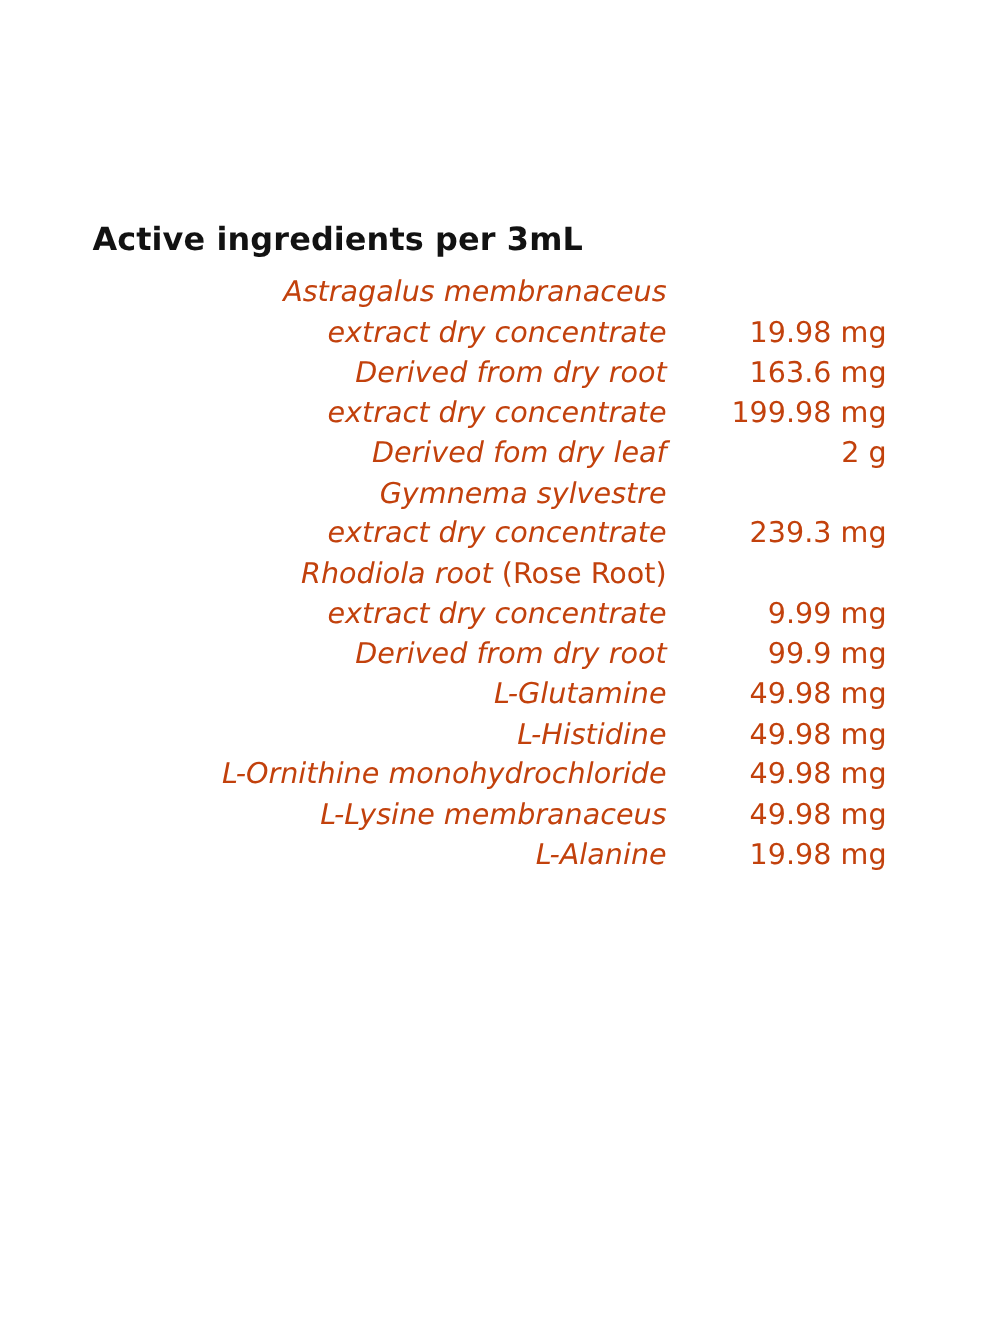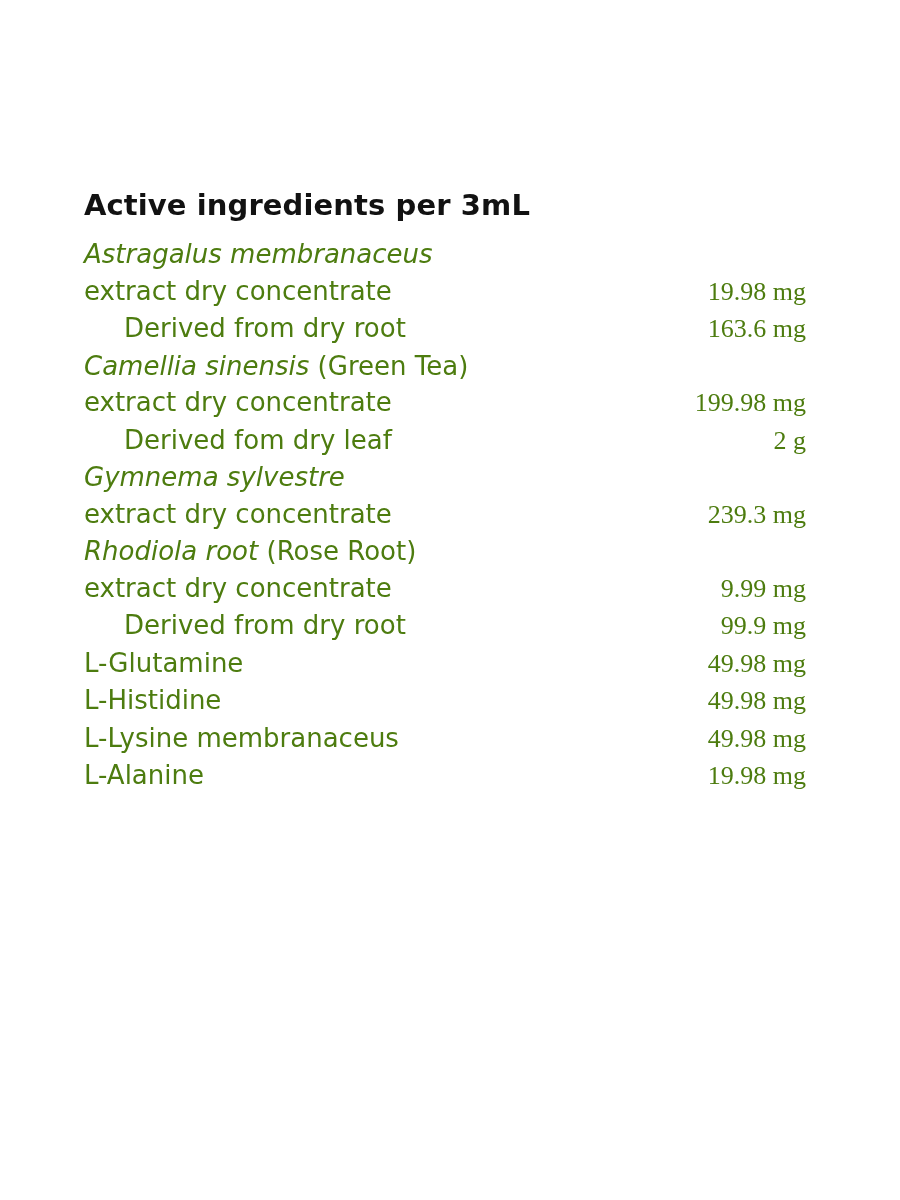--- a/index.html
+++ b/index.html
@@ -11,51 +11,52 @@
     width: 900px;
     height: 1200px;
     font-family: "DejaVu Sans", sans-serif;
     color: #1a1a1a;
     position: relative;
     overflow: hidden;
   }
   .panel {
     position: absolute;
     left: 84px;
-    top: 188px;
+    top: 200px;
     width: 722px;
   }
   .panel-title {
     font-size: 29px;
     font-weight: bold;
     letter-spacing: 0.1px;
     margin: 0 0 14px 0;
     color: #121212;
   }
   table.ingredients {
     width: 100%;
     border-collapse: collapse;
     table-layout: fixed;
   }
   table.ingredients td {
     padding: 0;
     vertical-align: baseline;
     font-size: 26px;
     line-height: 36.5px;
-    color: #4d7c0f;
+    color: #c2410c;
     white-space: nowrap;
+    text-align: right;
   }
   td.name {
     text-align: left;
     padding-right: 8px;
+    font-style: italic;
   }
   td.amount {
     text-align: right;
     width: 200px;
-    font-family: Liberation Serif, serif;
   }
   
   tr.botanical td.name {
     font-style: italic;
   }
   tr.botanical td.name .common {
     font-style: normal;
   }
   tr.derived td.name {
     padding-left: 40px;
@@ -72,24 +73,20 @@
           <td class="name"><span>Astragalus membranaceus</span></td>
           <td class="amount"></td>
         </tr>
         <tr class="plain">
           <td class="name"><span>extract dry concentrate</span></td>
           <td class="amount">19.98 mg</td>
         </tr>
         <tr class="derived">
           <td class="name"><span>Derived from dry root</span></td>
           <td class="amount">163.6 mg</td>
-        </tr>
-        <tr class="botanical">
-          <td class="name"><span>Camellia sinensis</span><span class="common"> (Green Tea)</span></td>
-          <td class="amount"></td>
         </tr>
         <tr class="plain">
           <td class="name"><span>extract dry concentrate</span></td>
           <td class="amount">199.98 mg</td>
         </tr>
         <tr class="derived">
           <td class="name"><span>Derived fom dry leaf</span></td>
           <td class="amount">2 g</td>
         </tr>
         <tr class="botanical">
@@ -114,20 +111,24 @@
         </tr>
         <tr class="plain">
           <td class="name"><span>L-Glutamine</span></td>
           <td class="amount">49.98 mg</td>
         </tr>
         <tr class="plain">
           <td class="name"><span>L-Histidine</span></td>
           <td class="amount">49.98 mg</td>
         </tr>
         <tr class="plain">
+          <td class="name"><span>L-Ornithine monohydrochloride</span></td>
+          <td class="amount">49.98 mg</td>
+        </tr>
+        <tr class="plain">
           <td class="name"><span>L-Lysine membranaceus</span></td>
           <td class="amount">49.98 mg</td>
         </tr>
         <tr class="plain">
           <td class="name"><span>L-Alanine</span></td>
           <td class="amount">19.98 mg</td>
         </tr>
       </tbody>
   </table>
 </div>

